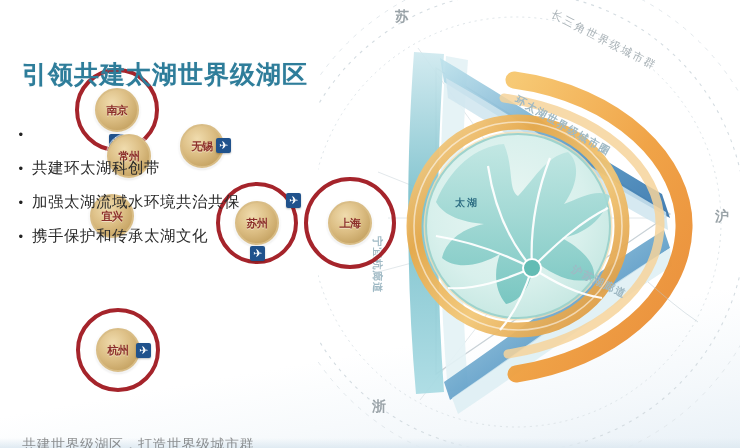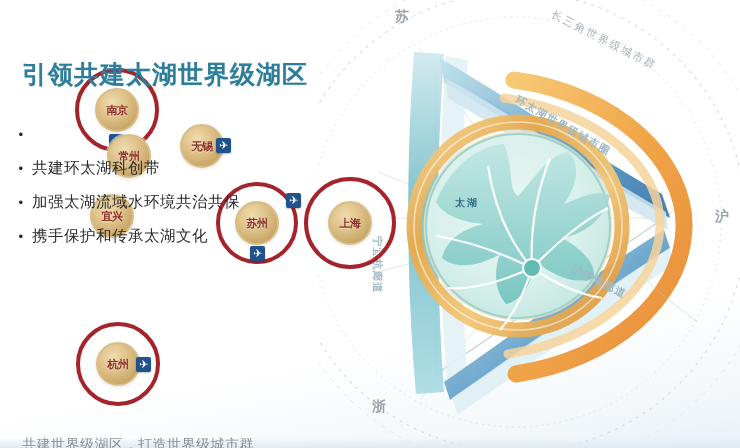--- a/index.html
+++ b/index.html
@@ -254,21 +254,21 @@
 
   <div class="city-chip" style="left:350px;top:223px;">
     <div class="ring-red" style="width:84px;height:84px;"></div>
     <div class="chip-core chip-gold">
       <span class="chip-label">上海</span>
     </div>
     <div class="plane" style="left:-42px;top:-8px;">✈</div>
   </div>
 
 
-  <div class="city-chip" style="left:118px;top:364px;">
+  <div class="city-chip" style="left:118px;top:350px;">
     <div class="ring-red" style="width:76px;height:76px;"></div>
     <div class="chip-core chip-gold">
       <span class="chip-label">杭州</span>
     </div>
     <div class="plane" style="left:40px;top:15px;">✈</div>
   </div>
 
 
   <div class="city-chip" style="left:112px;top:216px;text-align:right;">
     <div class="chip-core chip-gold">

